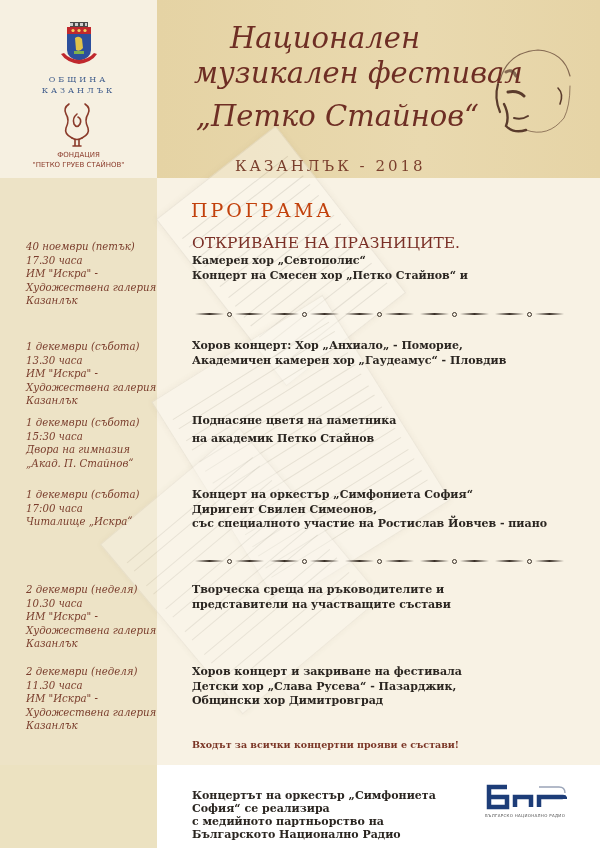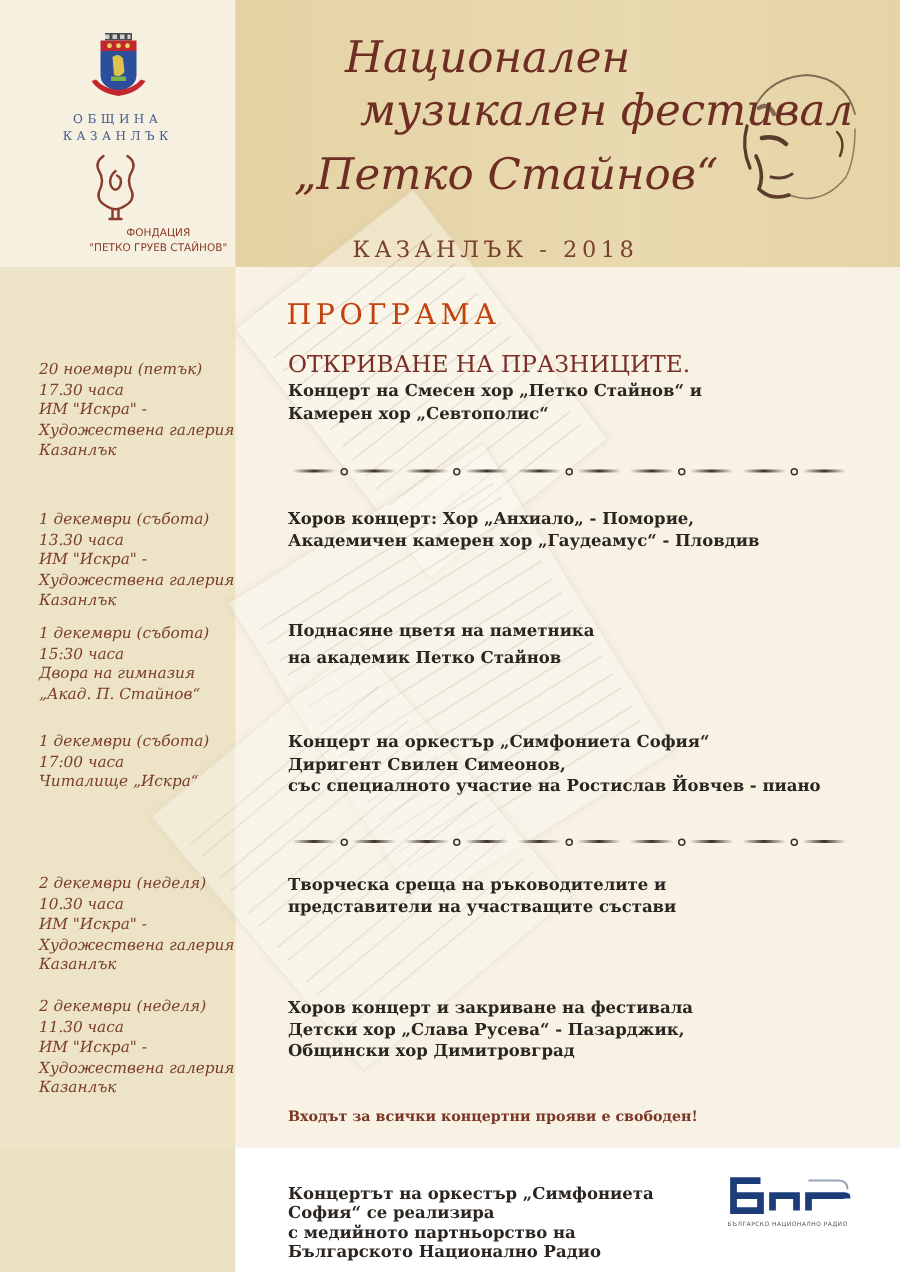--- a/index.html
+++ b/index.html
@@ -15,26 +15,26 @@
   #footer { left: 157px; top: 765px; width: 443px; height: 83px; background: #ffffff; }
 
   
   .sheet { position: absolute; background: rgba(250,247,238,0.85); border: 1px solid rgba(180,170,150,0.35); box-shadow: 0 0 6px rgba(120,100,70,0.15); }
   .sheet .staff { position: absolute; left: 8px; right: 8px; height: 10px; border-top: 1px solid rgba(120,110,95,0.28); border-bottom: 1px solid rgba(120,110,95,0.28); }
 
   
   #coat { left: 58px; top: 22px; width: 42px; height: 44px; }
   #municipality-label { left: 0; top: 74px; width: 157px; text-align: center; font-size: 8px; letter-spacing: 3px; color: #3d5a8a; line-height: 11px; }
   #lyre { left: 60px; top: 100px; width: 34px; height: 48px; }
-  #foundation-label { left: 0; top: 150px; width: 157px; text-align: center; font-size: 7px; color: #8a3a2a; line-height: 10px; font-family: "DejaVu Sans", sans-serif; padding-left: 27px; }
+  #foundation-label { left: 0; top: 150px; width: 157px; text-align: center; font-size: 7px; color: #8a3a2a; line-height: 10px; font-family: "DejaVu Sans", sans-serif; }
 
   
   .title-line { position: absolute; font-family: "DejaVu Serif", serif; font-style: italic; color: #6e2e24; font-size: 29px; line-height: 32px; white-space: nowrap; }
   #title-1 { left: 230px; top: 22px; text-align: right; }
-  #title-2 { left: 194px; top: 57px; margin-left: 46px; }
+  #title-2 { left: 194px; top: 57px; }
   #title-3 { left: 196px; top: 100px; }
   #city-year { left: 235px; top: 157px; font-size: 15px; letter-spacing: 3px; color: #7a3f2d; }
   #portrait { left: 478px; top: 38px; width: 110px; height: 112px; }
 
   
   #program-heading { left: 191px; top: 199px; font-size: 19px; letter-spacing: 3px; color: #c2410c; }
   .date-block { position: absolute; left: 26px; width: 135px; font-size: 10.2px; line-height: 13.5px; color: #7a3d2c; font-family: "DejaVu Serif", serif; font-style: italic; }
   .event-block { position: absolute; left: 192px; width: 400px; font-size: 11px; line-height: 14.6px; color: #2a2520; font-weight: bold; font-family: "DejaVu Serif", serif; }
   #opening-heading { left: 192px; top: 234px; font-size: 15.5px; color: #7a2f26; white-space: nowrap; text-align: right; }
 
@@ -135,29 +135,29 @@
     <path d="M48 92 Q70 100 86 80 Q92 68 92 48" stroke-width="1" opacity="0.6"></path>
     <path d="M80 50 Q86 56 82 66" stroke-width="1.6"></path>
     <path d="M28 34 Q34 30 38 38" stroke-width="3" opacity="0.7"></path>
   </g>
 </svg>
 
 <div id="program-heading" class="abs">ПРОГРАМА</div>
 <div id="opening-heading" class="abs">ОТКРИВАНЕ НА ПРАЗНИЦИТЕ.</div>
 
 <div class="date-block" style="top:240px">
-  <div>20 ноември (петък)</div>
+  <div>40 ноември (петък)</div>
   <div>17.30 часа</div>
   <div>ИМ "Искра" -</div>
   <div>Художествена галерия</div>
   <div>Казанлък</div>
 </div>
 <div class="event-block" style="top:254px">
+  <div>Камерен хор „Севтополис“</div>
   <div>Концерт на Смесен хор „Петко Стайнов“ и</div>
-  <div>Камерен хор „Севтополис“</div>
 </div>
 
 <div class="divider" style="top:310px">
   <span></span>
     <i></i>
     <span></span>
     <span></span>
     <i></i>
     <span></span>
     <span></span>
@@ -241,21 +241,21 @@
   <div>ИМ "Искра" -</div>
   <div>Художествена галерия</div>
   <div>Казанлък</div>
 </div>
 <div class="event-block" style="top:665px">
   <div>Хоров концерт и закриване на фестивала</div>
   <div>Детски хор „Слава Русева“ - Пазарджик,</div>
   <div>Общински хор Димитровград</div>
 </div>
 
-<div id="free-entry" class="abs">Входът за всички концертни  прояви е свободен!</div>
+<div id="free-entry" class="abs">Входът за всички концертни  прояви е състави!</div>
 
 <div id="footer-note" class="abs">
   <div>Концертът на оркестър „Симфониета София“ се реализира</div>
   <div>с медийното партньорство на Българското Национално Радио</div>
 </div>
 <svg id="bnr-logo" class="abs" viewBox="0 0 82 26">
   <g fill="none" stroke="#1d3d78" stroke-width="4.5" stroke-linecap="butt">
     <path d="M22 3 H4 V23 H22 V13 H6"></path>
     <path d="M30 23 V13 H46 V23"></path>
     <path d="M54 23 V13 H78 Q80 13 80 15"></path>

